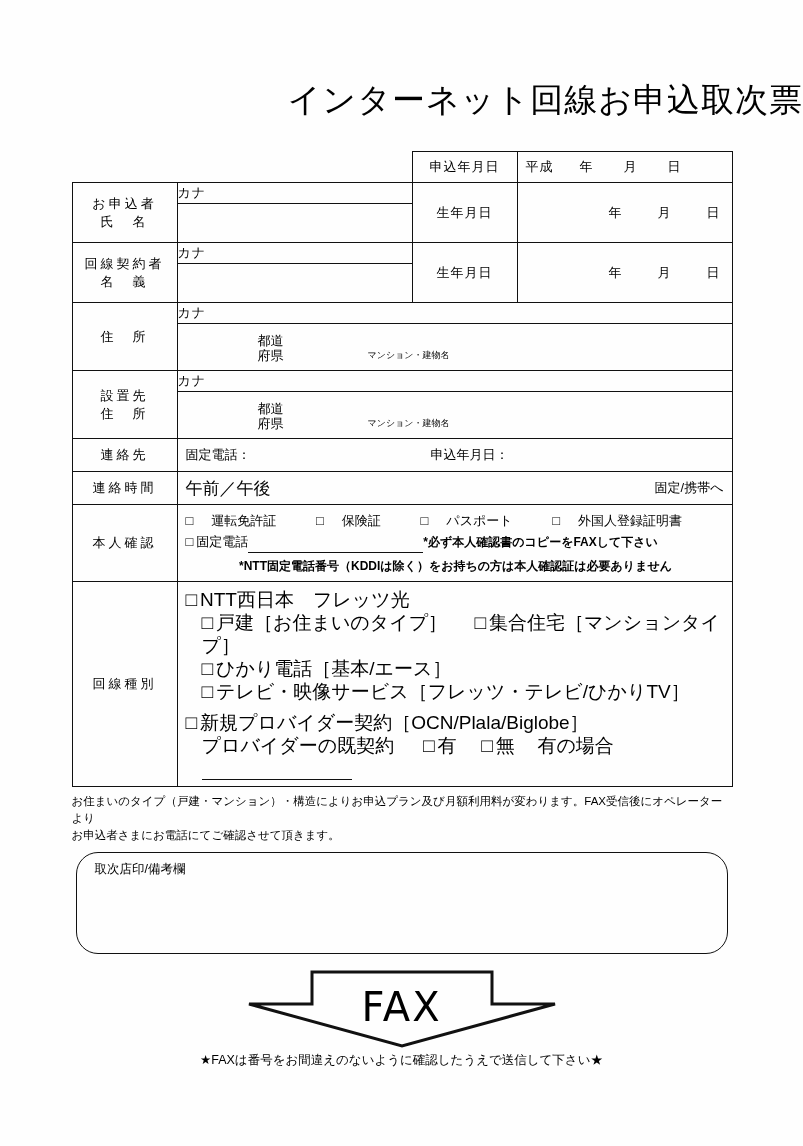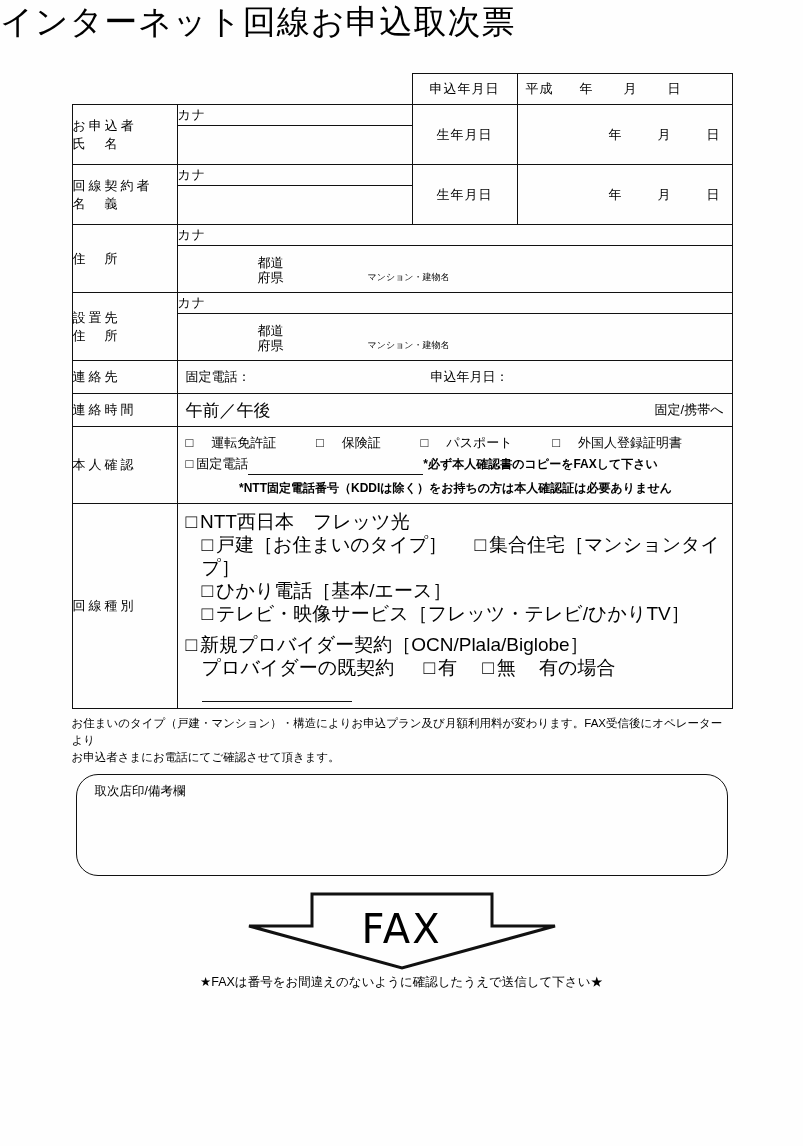--- a/index.html
+++ b/index.html
@@ -16,45 +16,46 @@
     overflow: hidden;
   }
   .page {
     position: relative;
     width: 803px;
     height: 1146px;
     background: #fefefe;
   }
   
   .title {
-    text-align: left;
+    text-align: right;
     font-size: 33px;
     letter-spacing: 1px;
     font-weight: 500;
     margin: 0;
+    padding-top: 78px;
     font-family: "DejaVu Sans", sans-serif;
   }
   
   .form-wrap {
     margin: 28px auto 0 auto;
     width: 660px;
   }
   table.form {
     border-collapse: collapse;
     width: 660px;
     table-layout: fixed;
   }
   table.form td {
     border: 1px solid #111;
     padding: 0;
     vertical-align: middle;
     font-size: 13px;
   }
   .lbl {
-    text-align: left;
+    text-align: center;
     font-size: 14px;
     letter-spacing: 3px;
     white-space: nowrap;
     margin-top: 27px;
   }
   .lbl-sm {
     text-align: center;
     font-size: 13px;
     letter-spacing: 1px;
     white-space: nowrap;
@@ -125,21 +126,21 @@
     font-weight: bold;
     font-size: 12px;
     margin-top: 3px;
   }
   .kaisen {
     font-size: 19px;
     line-height: 23px;
     padding: 6px 6px 6px 8px;
   }
   .indent1 { padding-left: 16px; }
-  .indent2 { padding-left: 16px; }
+  .indent2 { padding-left: 16px; font-family: Liberation Serif, serif; }
   .ul-long {
     display: inline-block;
     border-bottom: 1px solid #111;
     width: 150px;
     height: 13px;
     vertical-align: bottom;
   }
   .smallnote {
     width: 660px;
     margin: 6px auto 0 auto;

